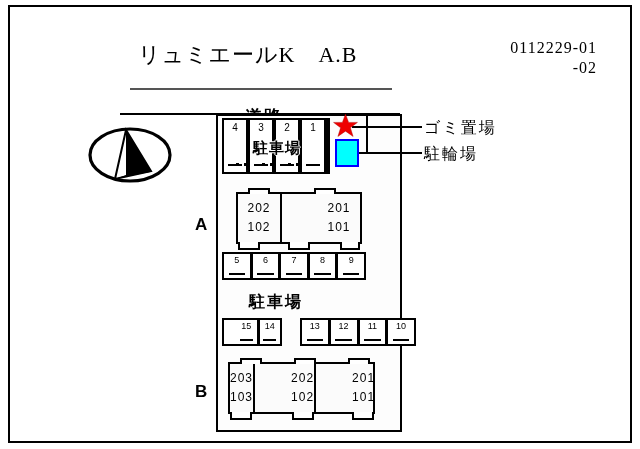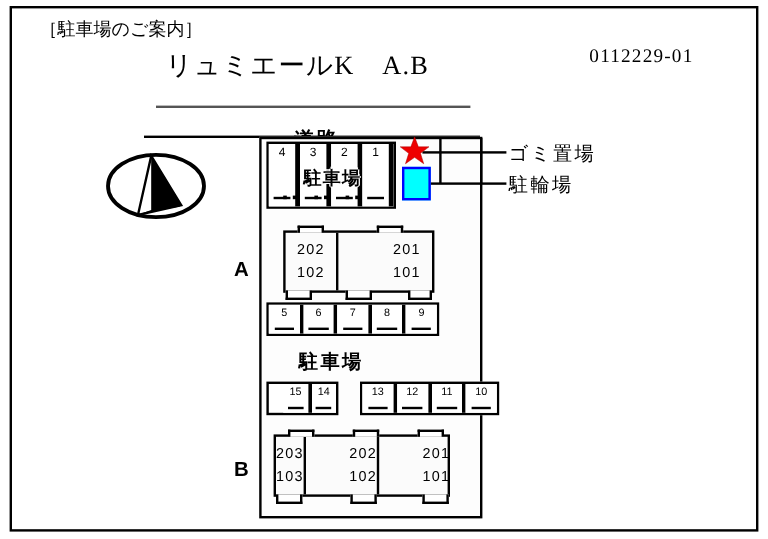--- a/index.html
+++ b/index.html
@@ -47,21 +47,21 @@
     font-size: 22px;
     letter-spacing: 1px;
     white-space: nowrap;
   }
   .hdr-code {
     position: absolute;
     left: 472px;
     top: 38px;
     font-size: 16px;
     letter-spacing: 1px;
-    text-align: center;
+    text-align: right;
     width: 125px;
     line-height: 1.25;
     white-space: nowrap;
   }
   .hdr-code .l2 { display: block; }
 
   
   .road-top-line {
     position: absolute;
     left: 130px;
@@ -270,24 +270,24 @@
     letter-spacing: 2px;
     white-space: nowrap;
   }
 </style>
 </head>
 <body>
 
 <div id="page">
   <div class="frame"></div>
 
-  <div class="hdr-bracket">［駐車場のご案内］</div>
   <div class="hdr-title">リュミエールK　A.B</div>
   <div class="hdr-code">
     <span>0112229-01</span>
+    <span class="l2">-02</span>
   </div>
 
   <div class="road-top-line"></div>
   <div class="road-label">道路</div>
   <div class="road-bottom-line"></div>
 
   <div class="compass">
     <svg width="84" height="58" viewBox="0 0 84 58">
       <ellipse cx="42" cy="29" rx="40" ry="26" fill="#ffffff" stroke="#000000" stroke-width="3.2"></ellipse>
       <polygon points="38,4 30,52 62,46" fill="#000000"></polygon>

